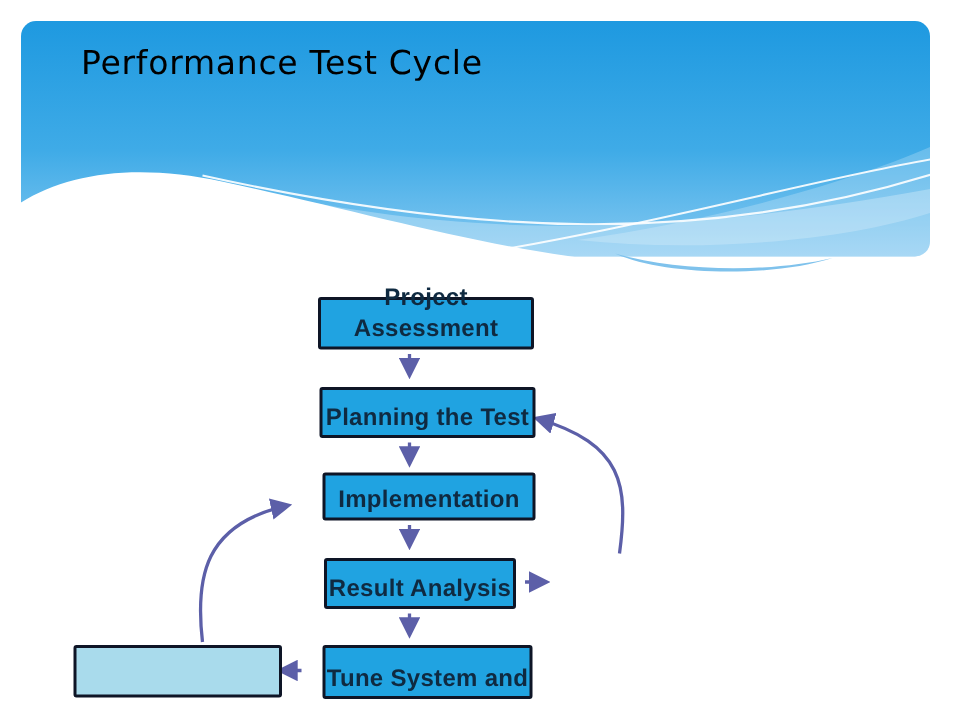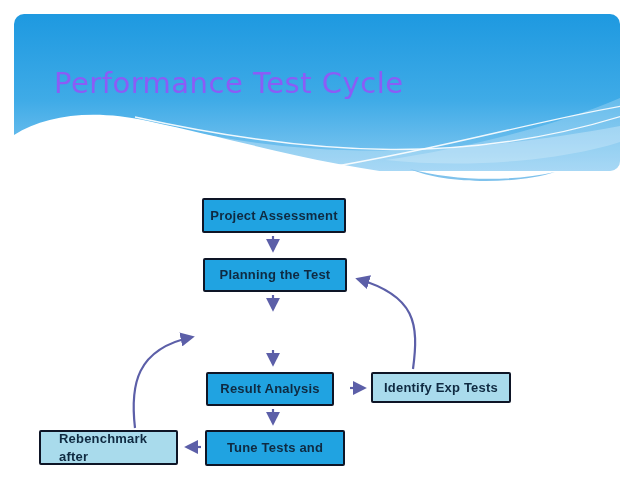--- a/index.html
+++ b/index.html
@@ -3,31 +3,30 @@
 <meta charset="utf-8">
 <style>
   html,body { margin:0; padding:0; background:#ffffff; }
   .slide {
     position:relative; width:638px; height:479px; background:#ffffff;
     overflow:hidden; font-family:"Liberation Sans", sans-serif;
   }
   .hdr-svg { position:absolute; top:0; left:0; }
   .slide-title {
     position:absolute; left:54px; top:30px;
-    font-size:29px; line-height:1.15; color:#8b5cf6; letter-spacing:0.5px;
+    font-size:22px; line-height:1.15; color:#000000; letter-spacing:0.5px;
     font-family:"DejaVu Sans","Liberation Sans",sans-serif;
-    margin-top:37px;
   }
   .arrow-layer { position:absolute; top:0; left:0; pointer-events:none; }
   .node {
     position:absolute; box-sizing:border-box;
-    display:flex; align-items:center; justify-content:center;
+    display:flex; align-items:flex-end; justify-content:center;
     border:2.5px solid #0e1526; border-radius:2px;
-    font-size:13px; font-weight:bold; color:#0f2a41; text-align:center;
-    line-height:1.35; letter-spacing:0.2px;
+    font-size:16px; font-weight:bold; color:#0f2a41; text-align:center;
+    line-height:1.35; letter-spacing:0.2px;margin-left:10px;
   }
   .node.solid { background:#20a3e1; }
   .node.light { background:#a9dbec; }
   .n-project        { left:202px; top:198px; width:144px; height:35px; }
   .n-planning       { left:203px; top:258px; width:144px; height:34px; }
   .n-implementation { left:205px; top:315px; width:142px; height:32px; }
   .n-result         { left:206px; top:372px; width:128px; height:34px; }
   .n-tune           { left:205px; top:430px; width:140px; height:36px; }
   .n-identify       { left:371px; top:372px; width:140px; height:31px; }
   .n-rebenchmark    { left:39px;  top:430px; width:139px; height:35px;
@@ -81,34 +80,33 @@
   </svg>
 
   <div class="node solid n-project">
     <span>Project Assessment</span>
   </div>
 
   <div class="node solid n-planning">
     <span>Planning the Test</span>
   </div>
 
+  <div class="node solid n-implementation">
+    <span>Implementation</span>
+  </div>
 
   <div class="node solid n-result">
     <span>Result Analysis</span>
   </div>
 
   <div class="node solid n-tune">
     <div>
-      <div>Tune Tests and</div>
+      <div>Tune System and</div>
     </div>
   </div>
 
-  <div class="node light n-identify">
-    <span>Identify Exp Tests</span>
-  </div>
 
   <div class="node light n-rebenchmark">
     <div>
-      <div>Rebenchmark after</div>
     </div>
   </div>
 
 </div>
 
 </body></html>

